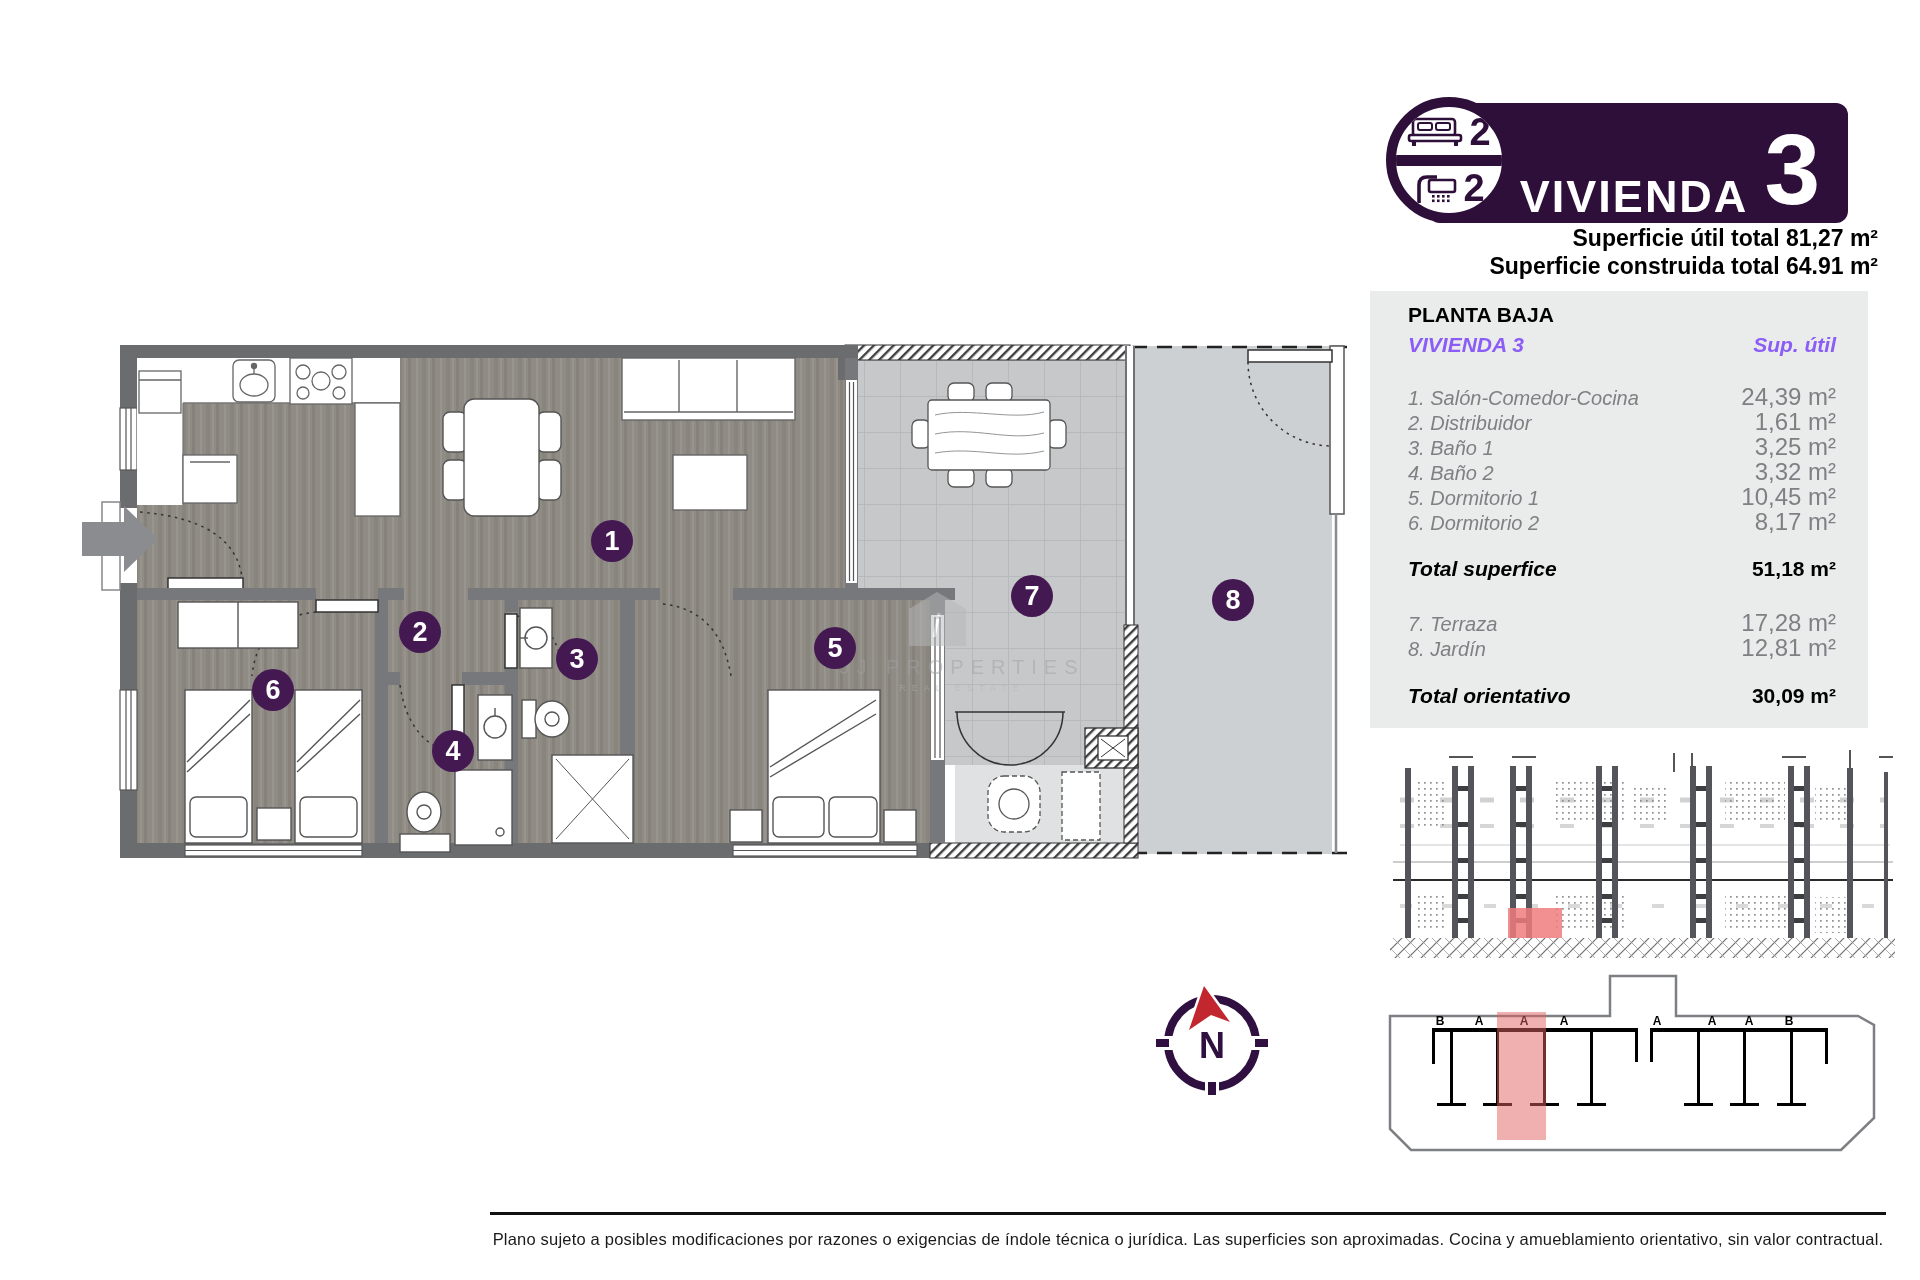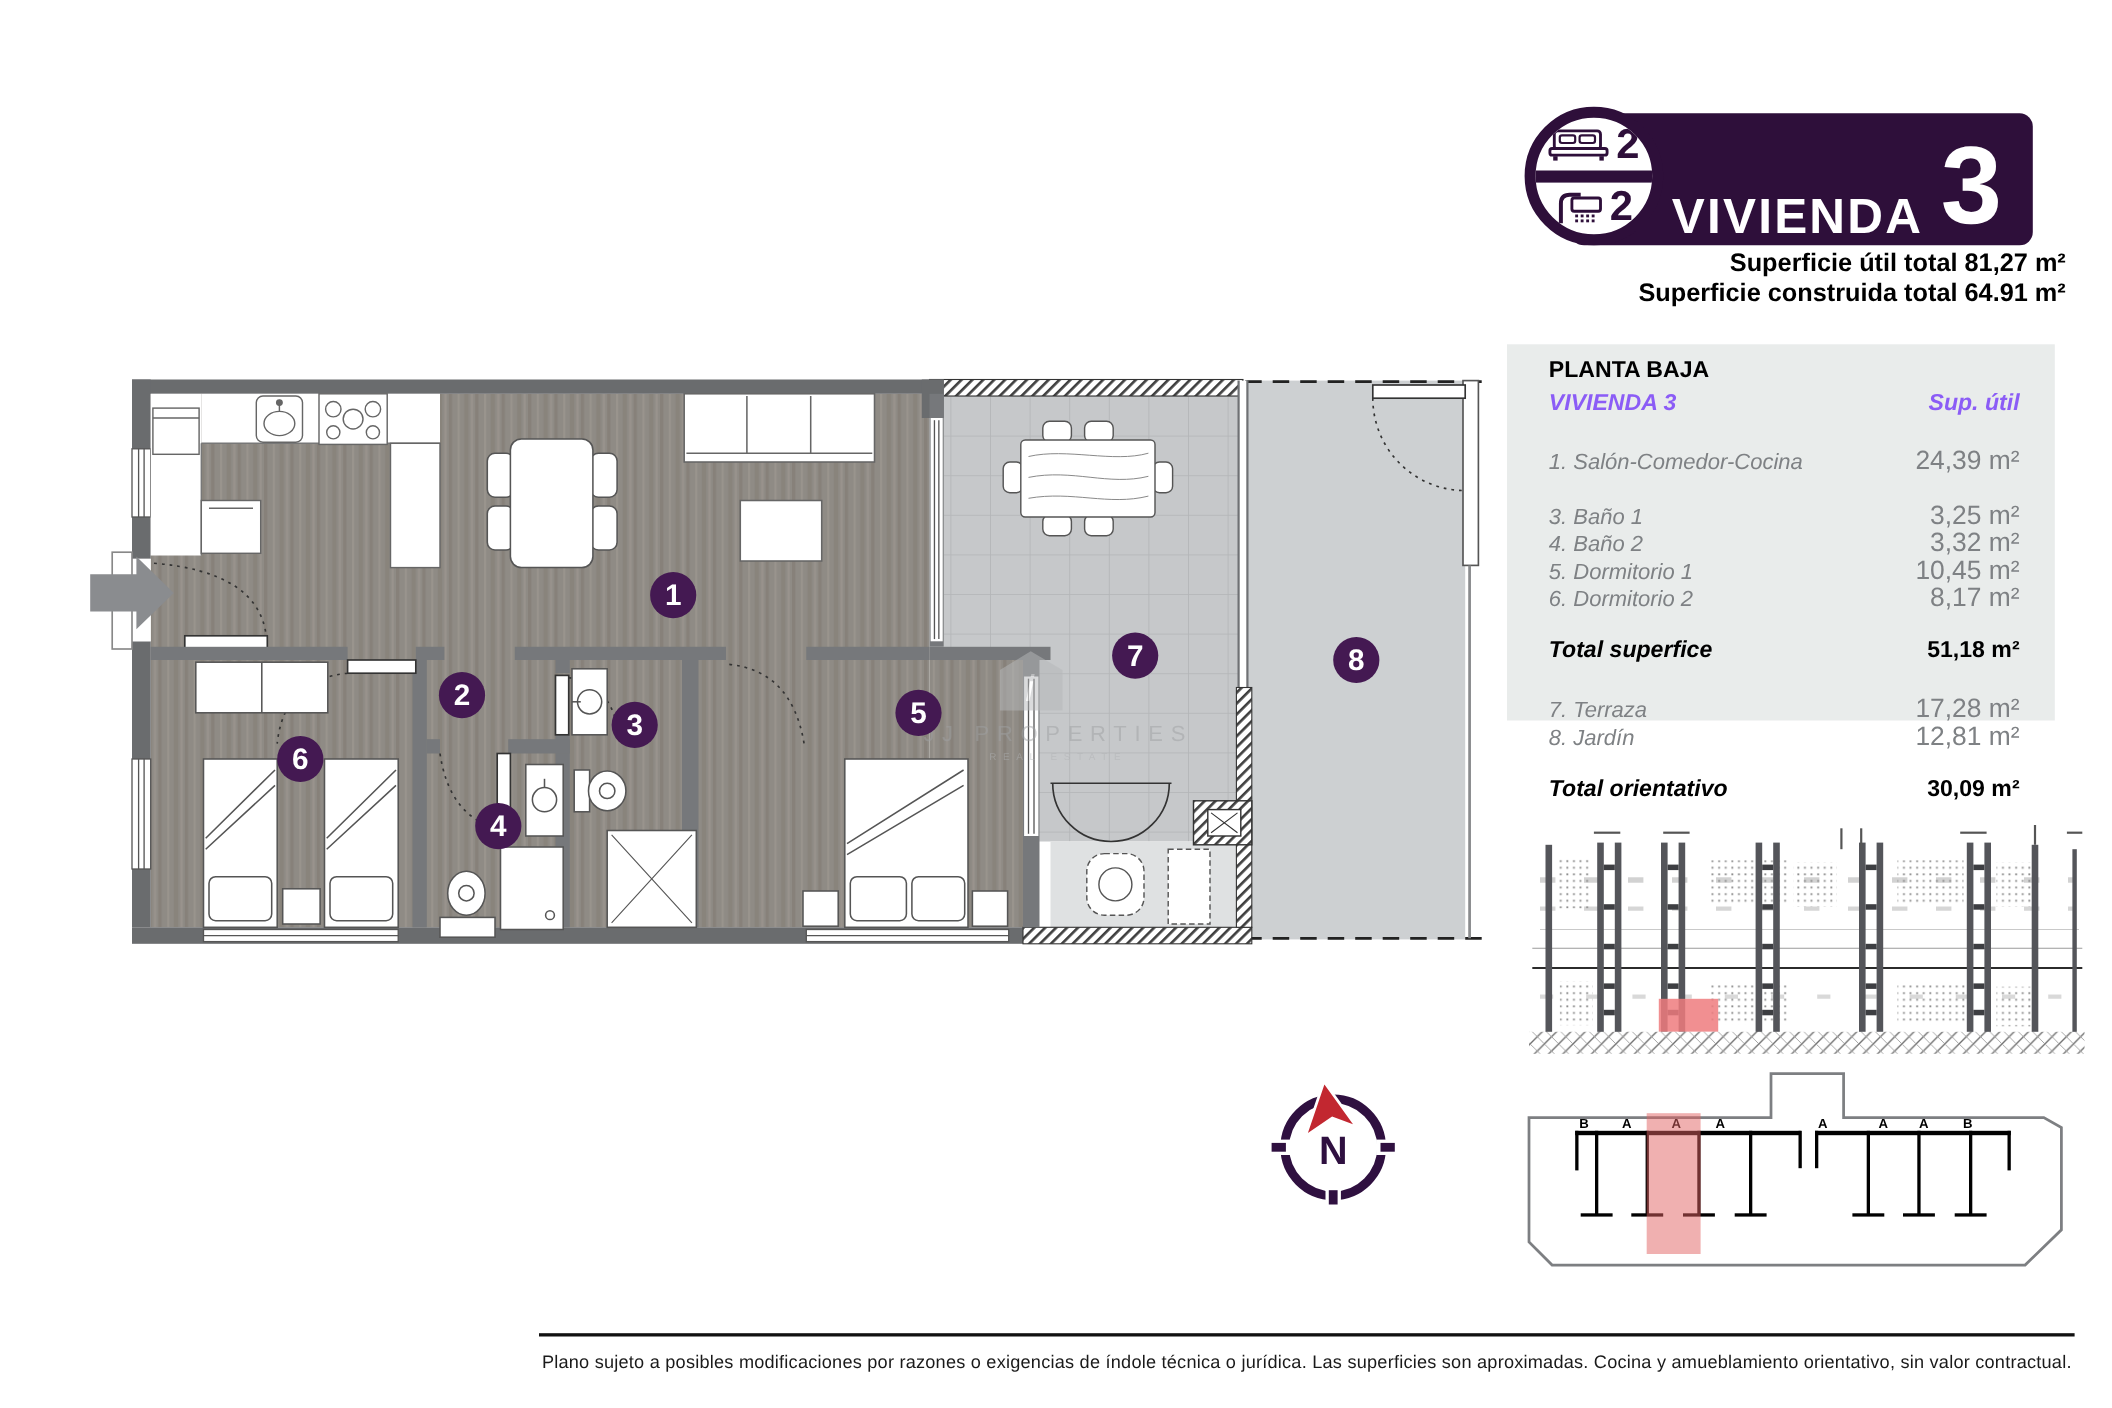--- a/index.html
+++ b/index.html
@@ -16,21 +16,21 @@
   .hbadge{left:1386px;top:97px;width:126px;height:126px;border-radius:50%;background:#fff;
           border:10px solid #2e0f3a;box-sizing:border-box;overflow:hidden;z-index:3;}
   .hbadge .half{position:absolute;left:0;width:100%;height:44%;display:flex;align-items:center;justify-content:center;gap:6px;}
   .hbadge .half.top{top:2%;}
   .hbadge .half.bot{bottom:2%;}
   .hbadge .band{position:absolute;left:-10%;top:45%;width:120%;height:11%;background:#2e0f3a;}
   .hbadge .cnt{color:#2e0f3a;font-weight:bold;font-size:38px;line-height:1;}
   .supline{left:1380px;top:224px;width:498px;text-align:right;font-weight:bold;font-size:23px;color:#000;line-height:28px;}
 
   
-  .panel{left:1370px;top:313px;width:498px;height:342px;background:#e9eceb;}
+  .panel{left:1370px;top:291px;width:498px;height:437px;background:#e9eceb;}
   .prow{position:absolute;left:38px;right:32px;display:flex;justify-content:space-between;align-items:baseline;}
   .pt1{font-weight:bold;font-size:21px;color:#000;}
   .pt2{font-weight:bold;font-style:italic;font-size:21px;color:#8b5cf6;}
   .plbl{font-style:italic;font-size:20px;color:#7e8184;}
   .pval{font-size:24px;color:#7e8184;}
   .ptot{font-weight:bold;font-style:italic;font-size:21px;color:#000;}
   .ptotv{font-weight:bold;font-size:21px;color:#000;}
 
   
   .rule{left:490px;top:1212px;width:1396px;height:3px;background:#111;}
@@ -490,20 +490,24 @@
         <span class="pt1">PLANTA BAJA</span>
       </div>
     <div class="prow" style="top:42px">
       <span class="pt2">VIVIENDA 3</span>
       <span class="pt2">Sup. útil</span>
     </div>
     <div class="prow" style="top:92px">
       <span class="plbl">1. Salón-Comedor-Cocina</span>
         <span class="pval">24,39 m²</span>
       </div>
+    <div class="prow" style="top:117px">
+      <span class="plbl">2. Distribuidor</span>
+        <span class="pval">1,61 m²</span>
+      </div>
     <div class="prow" style="top:142px">
       <span class="plbl">3. Baño 1</span>
         <span class="pval">3,25 m²</span>
       </div>
     <div class="prow" style="top:167px">
       <span class="plbl">4. Baño 2</span>
         <span class="pval">3,32 m²</span>
       </div>
     <div class="prow" style="top:192px">
       <span class="plbl">5. Dormitorio 1</span>

